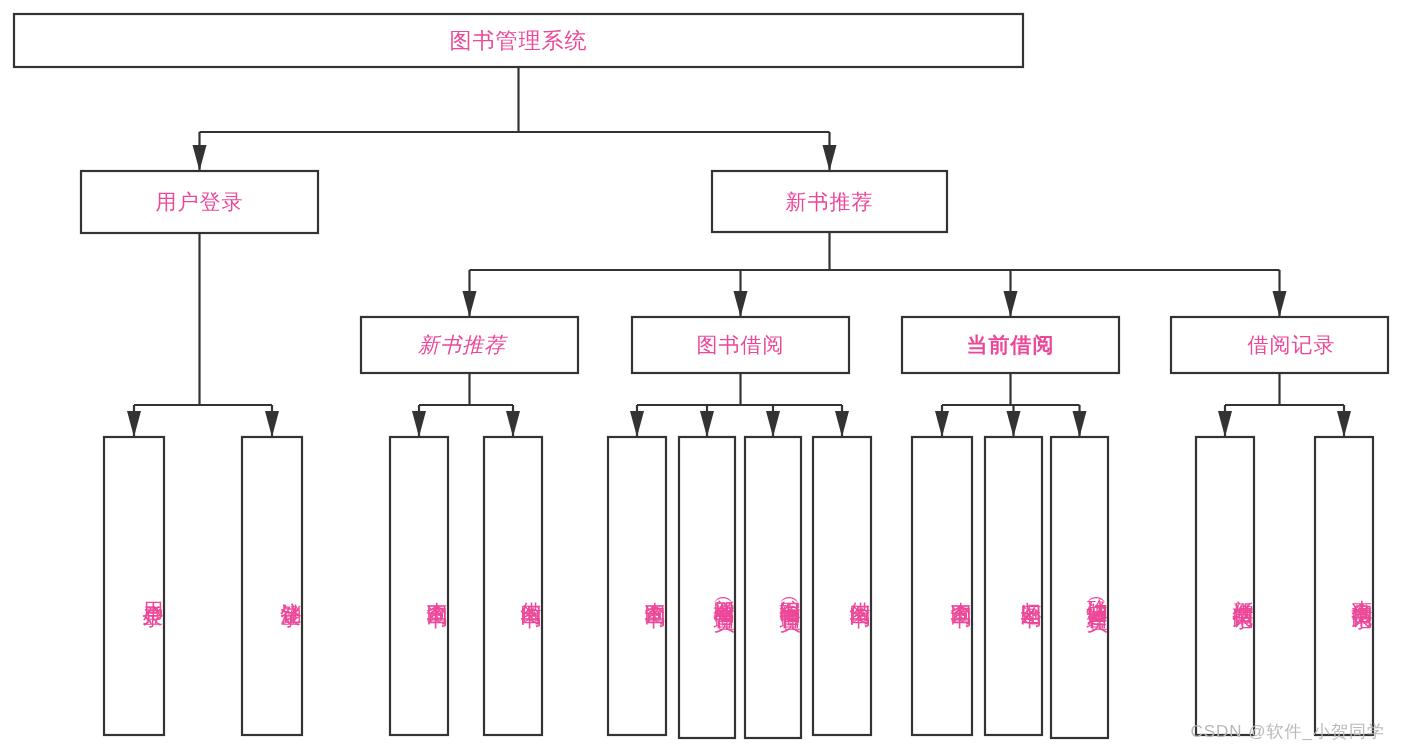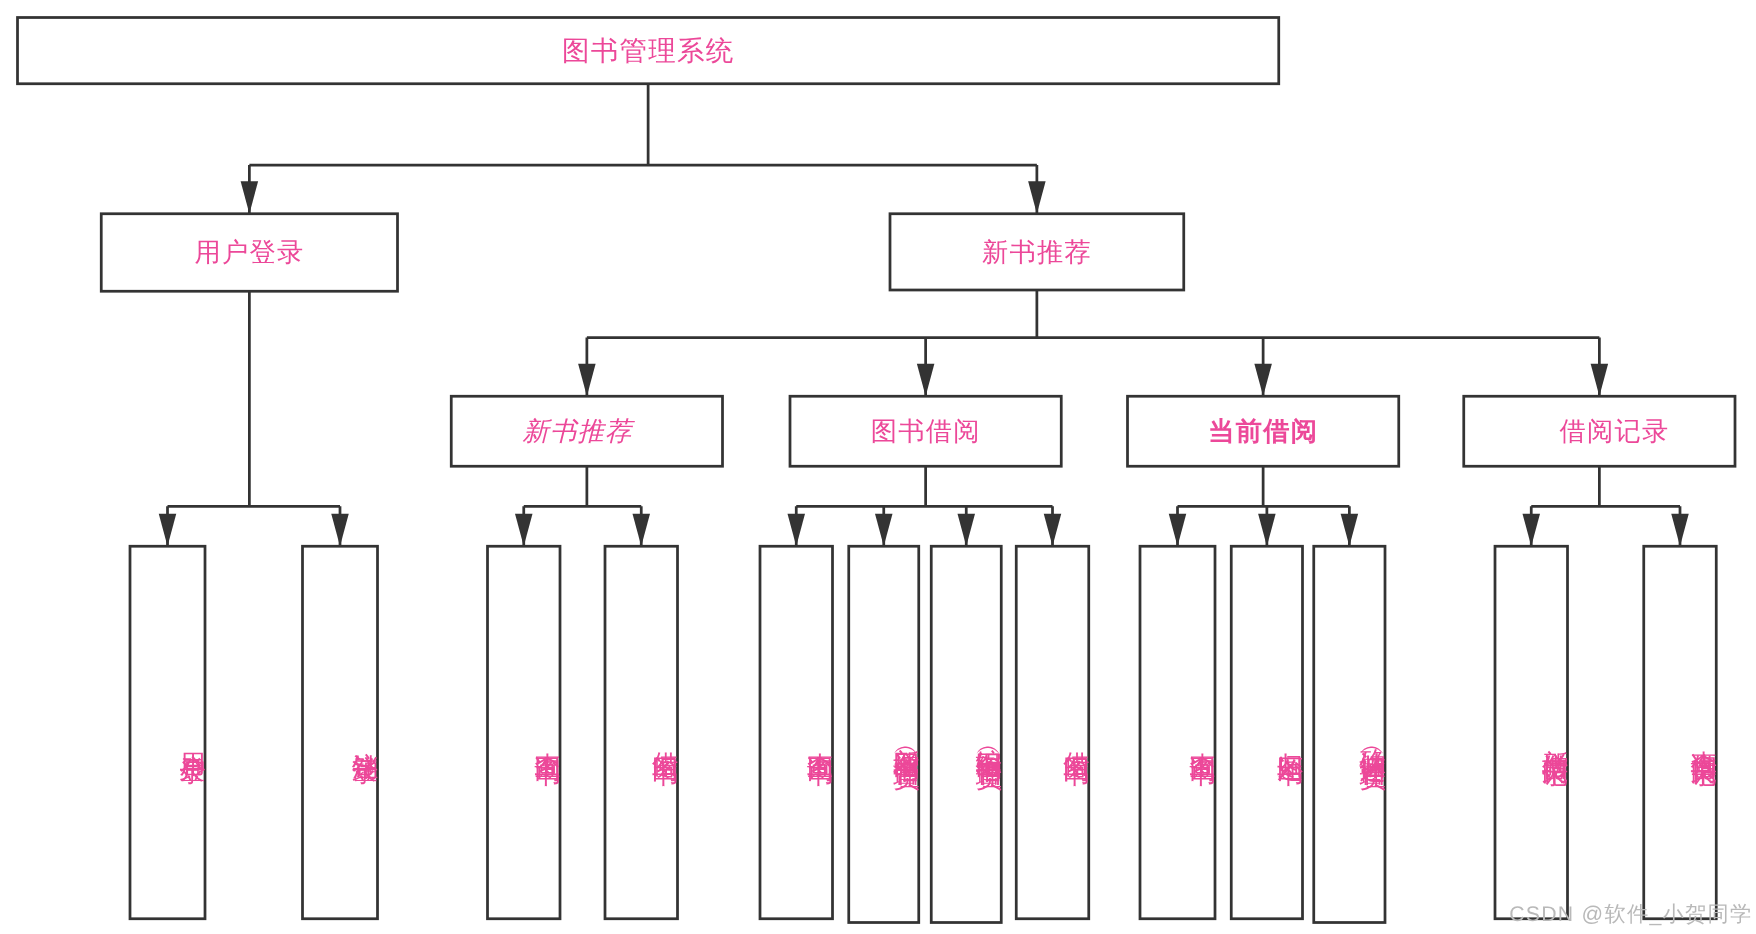--- a/index.html
+++ b/index.html
@@ -12,21 +12,21 @@
   .arrow-head{fill:#333333;stroke:none;}
   .node-label{position:absolute;display:flex;align-items:center;
       justify-content:center;color:#ec4899;text-align:center;
       pointer-events:none;user-select:none;}
   .horiz-label{font-size:21px;letter-spacing:1px;}
   .title-label{font-size:22px;letter-spacing:1px;}
   .vert-label{writing-mode:vertical-rl;text-orientation:upright;
       font-size:21px;line-height:1.08;letter-spacing:2px;
       align-items:flex-start;justify-content:center;padding-top:6px;
       box-sizing:border-box;}
-  .watermark{position:absolute;right:3px;bottom:4px;font-size:17px;
+  .watermark{position:absolute;right:20px;bottom:4px;font-size:17px;
       color:#b9b9b9;letter-spacing:1px;white-space:nowrap;}
 </style>
 </head>
 <body>
 
 <div id="diagram-root">
   <svg class="canvas" viewBox="0 0 1405 747" xmlns="http://www.w3.org/2000/svg">
     <g id="connector-layer">
         <line x1="518.5" y1="67" x2="518.5" y2="132" class="conn"></line>
         <line x1="199.5" y1="132" x2="829.5" y2="132" class="conn"></line>

